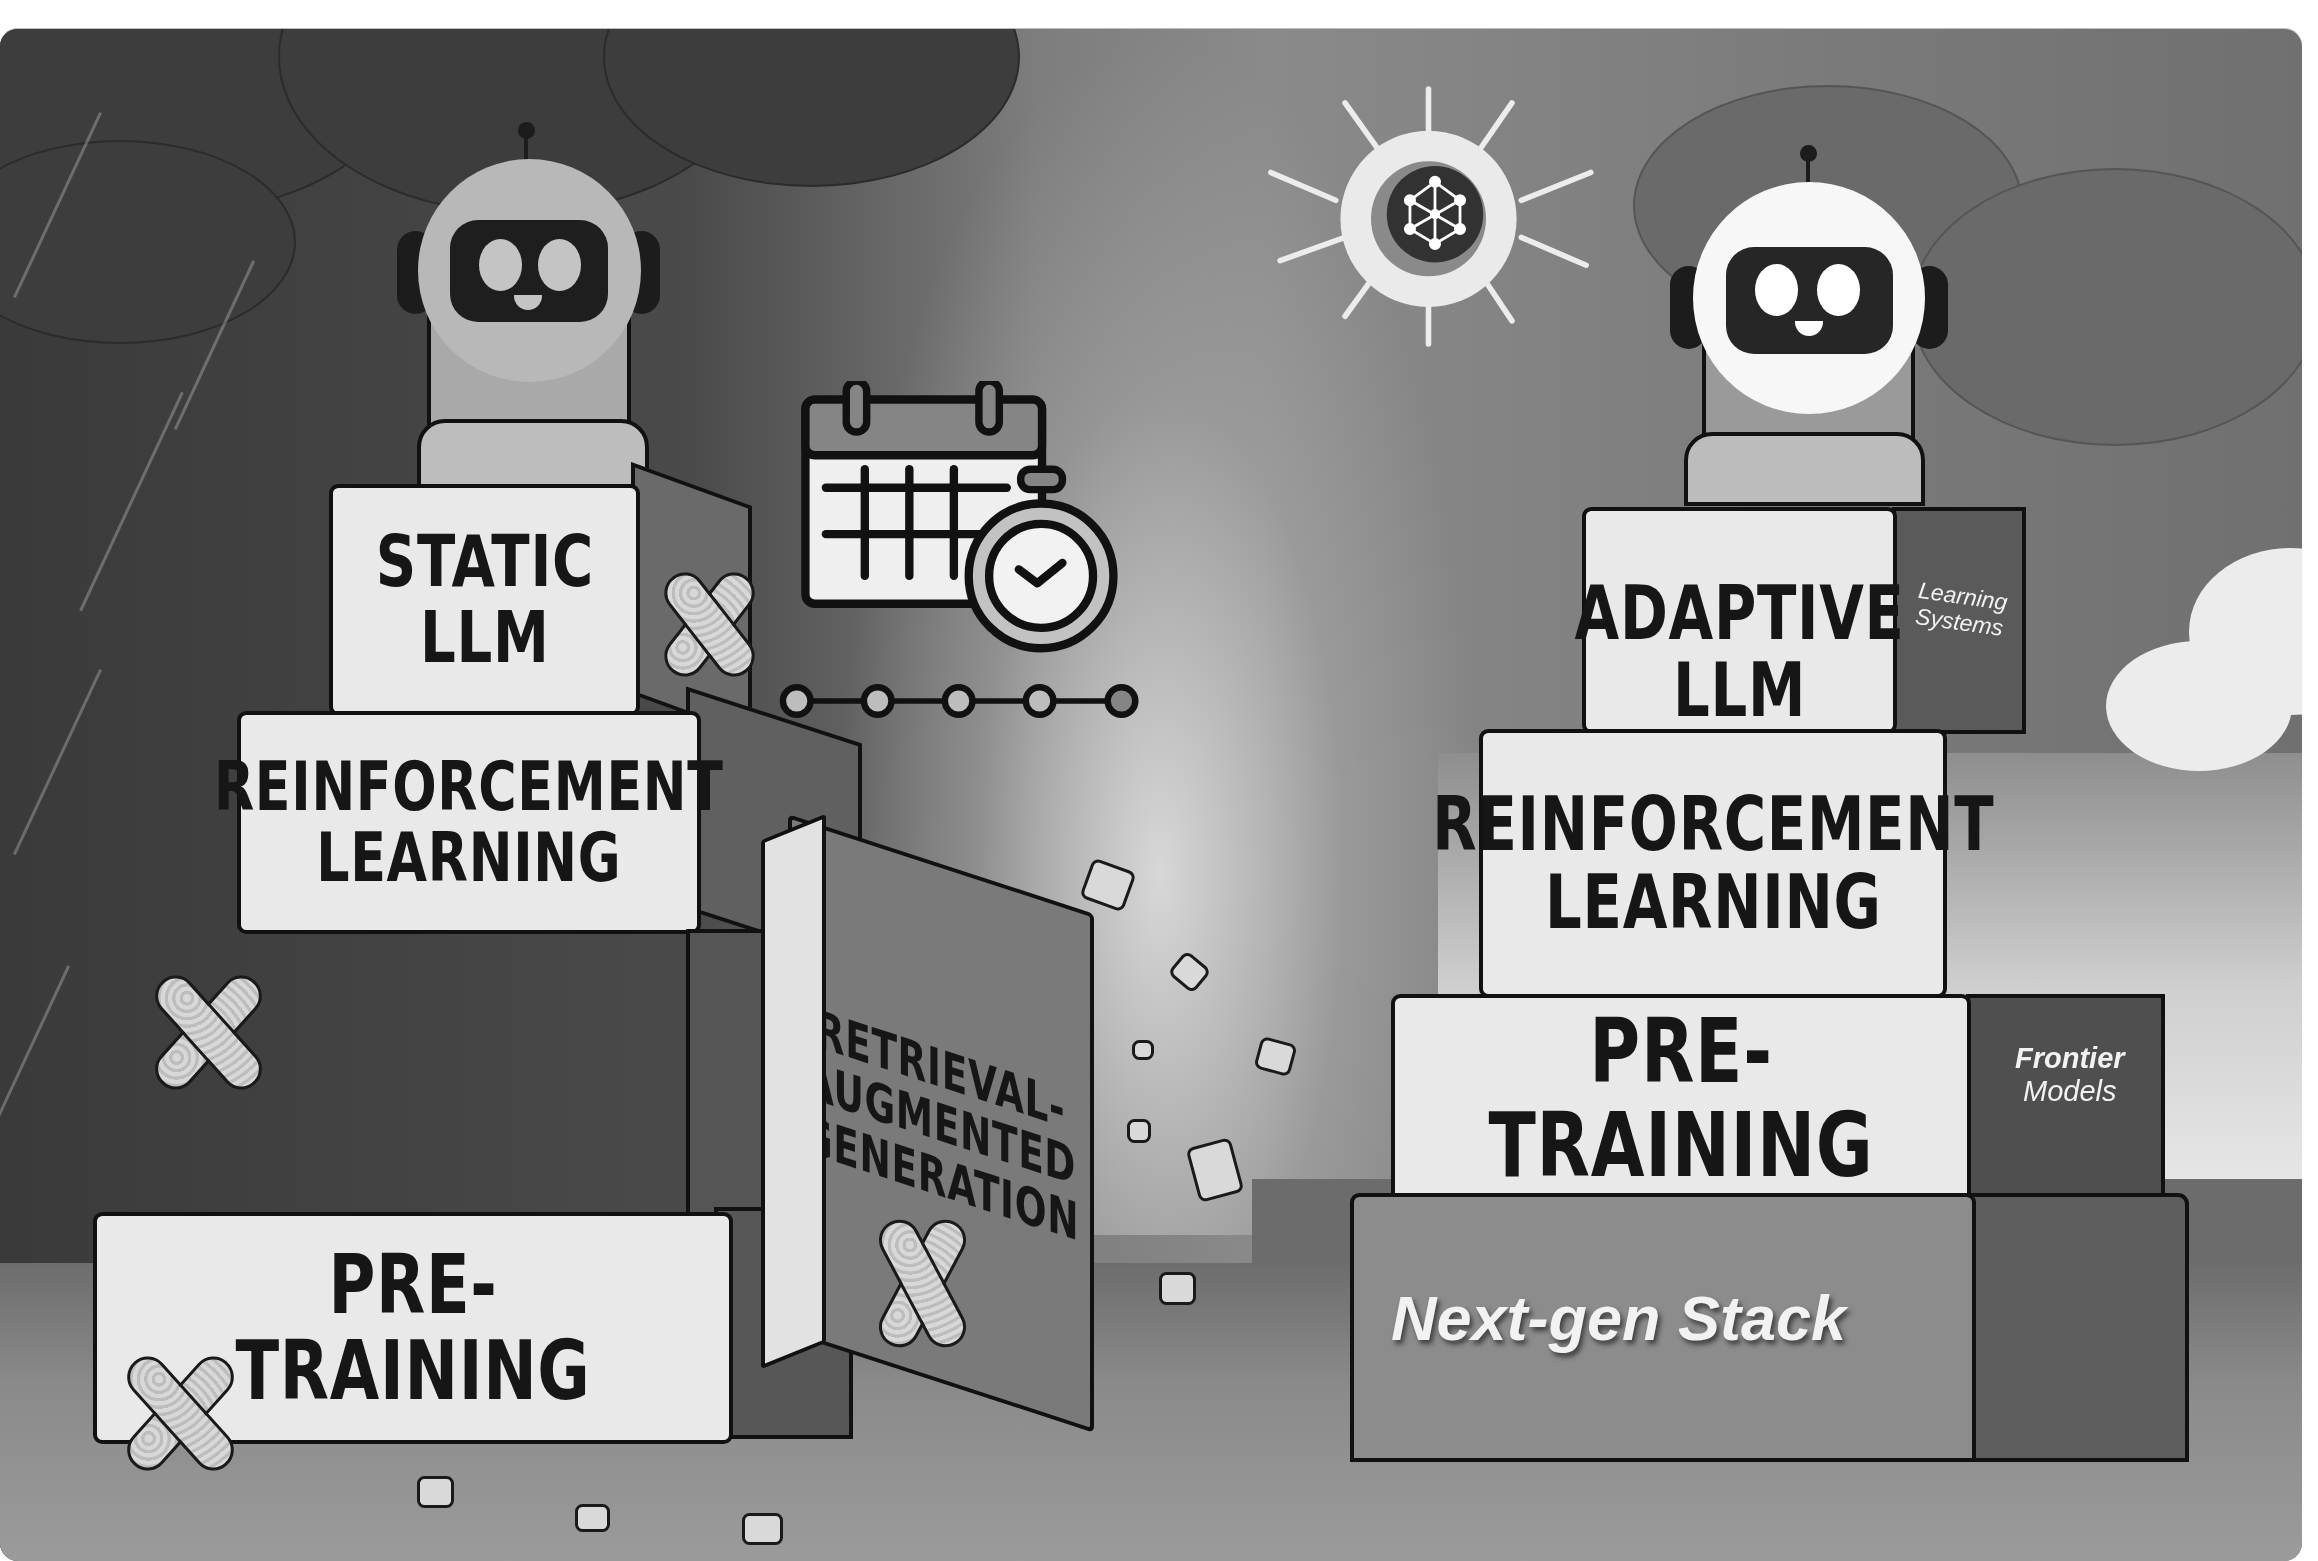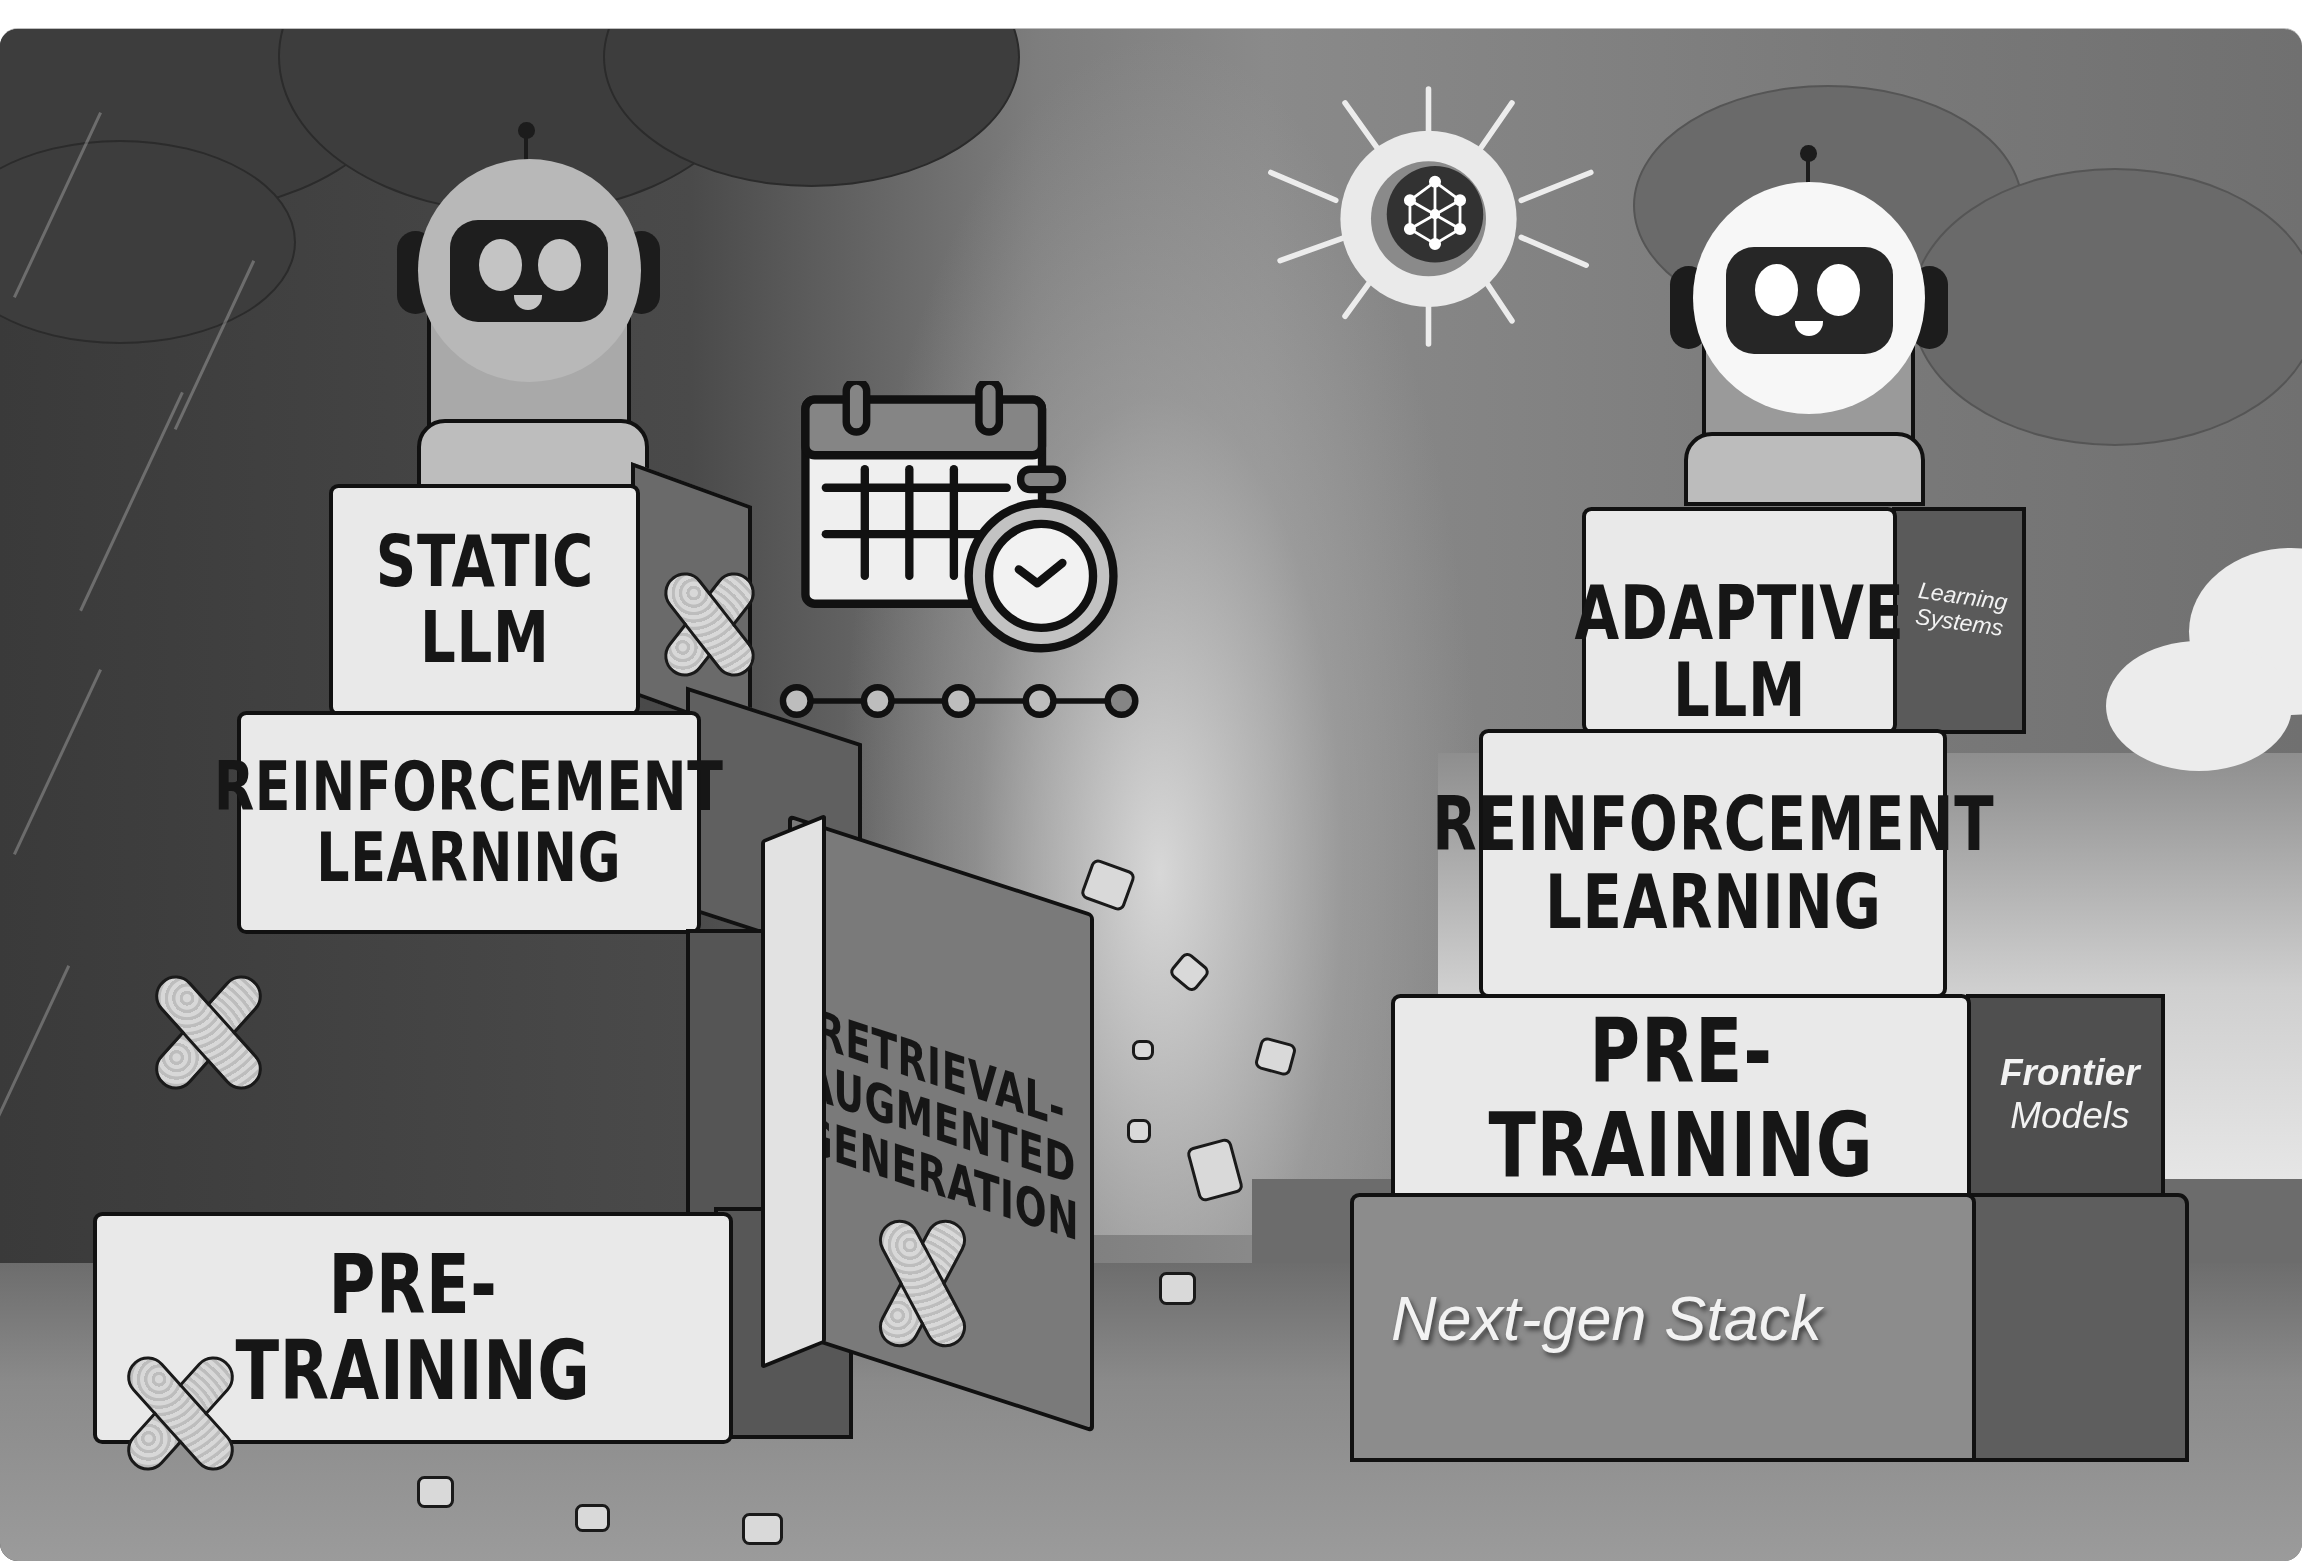--- a/index.html
+++ b/index.html
@@ -258,25 +258,25 @@
     <span class="block-label" style="font-size:74px;">ADAPTIVE
 LLM</span>
   </div>
 
   <div class="block" style="left:1479px; top:700px; width:468px; height:269px;">
     <span class="block-label" style="font-size:74px;">REINFORCEMENT
 LEARNING</span>
   </div>
 
   <div class="block-side" style="left:1966px; top:965px; width:199px; height:209px; background:#4f4f4f;">
-    <div class="side-label" style="left:9.3px; top:54px; width:181px; font-size:37px;"><b>Frontier</b><span>
+    <div class="side-label" style="left:9.3px; top:44px; width:181px; font-size:29px;"><b>Frontier</b><span>
 Models</span></div>
   </div>
   <div class="block" style="left:1391px; top:965px; width:580px; height:209px;">
     <span class="block-label" style="font-size:89px;">PRE-TRAINING</span>
   </div>
 
   <div class="block-side" style="left:1966px; top:1164px; width:223px; height:269px; background:#5e5e5e; border-radius:0 11px 0 0;"></div>
   <div class="block" style="left:1350px; top:1164px; width:626px; height:269px; background:#8c8c8c; border-radius:9.3px 9.3px 0 0; justify-content:flex-start; padding-left:37px;">
-    <span style="font-family:'Liberation Sans', sans-serif; font-weight:normal; font-style:italic; font-size:63px; color:#f2f2f2; text-shadow:2.8px 3.7px 5.6px rgba(0,0,0,0.55); margin-top:-18.6px;">Next-gen Stack</span>
+    <span style="font-family:'Liberation Sans', sans-serif; font-weight:bold; font-style:italic; font-size:63px; color:#f2f2f2; text-shadow:2.8px 3.7px 5.6px rgba(0,0,0,0.55); margin-top:-18.6px;">Next-gen Stack</span>
   </div>
 </div>
 
 
 </body></html>

